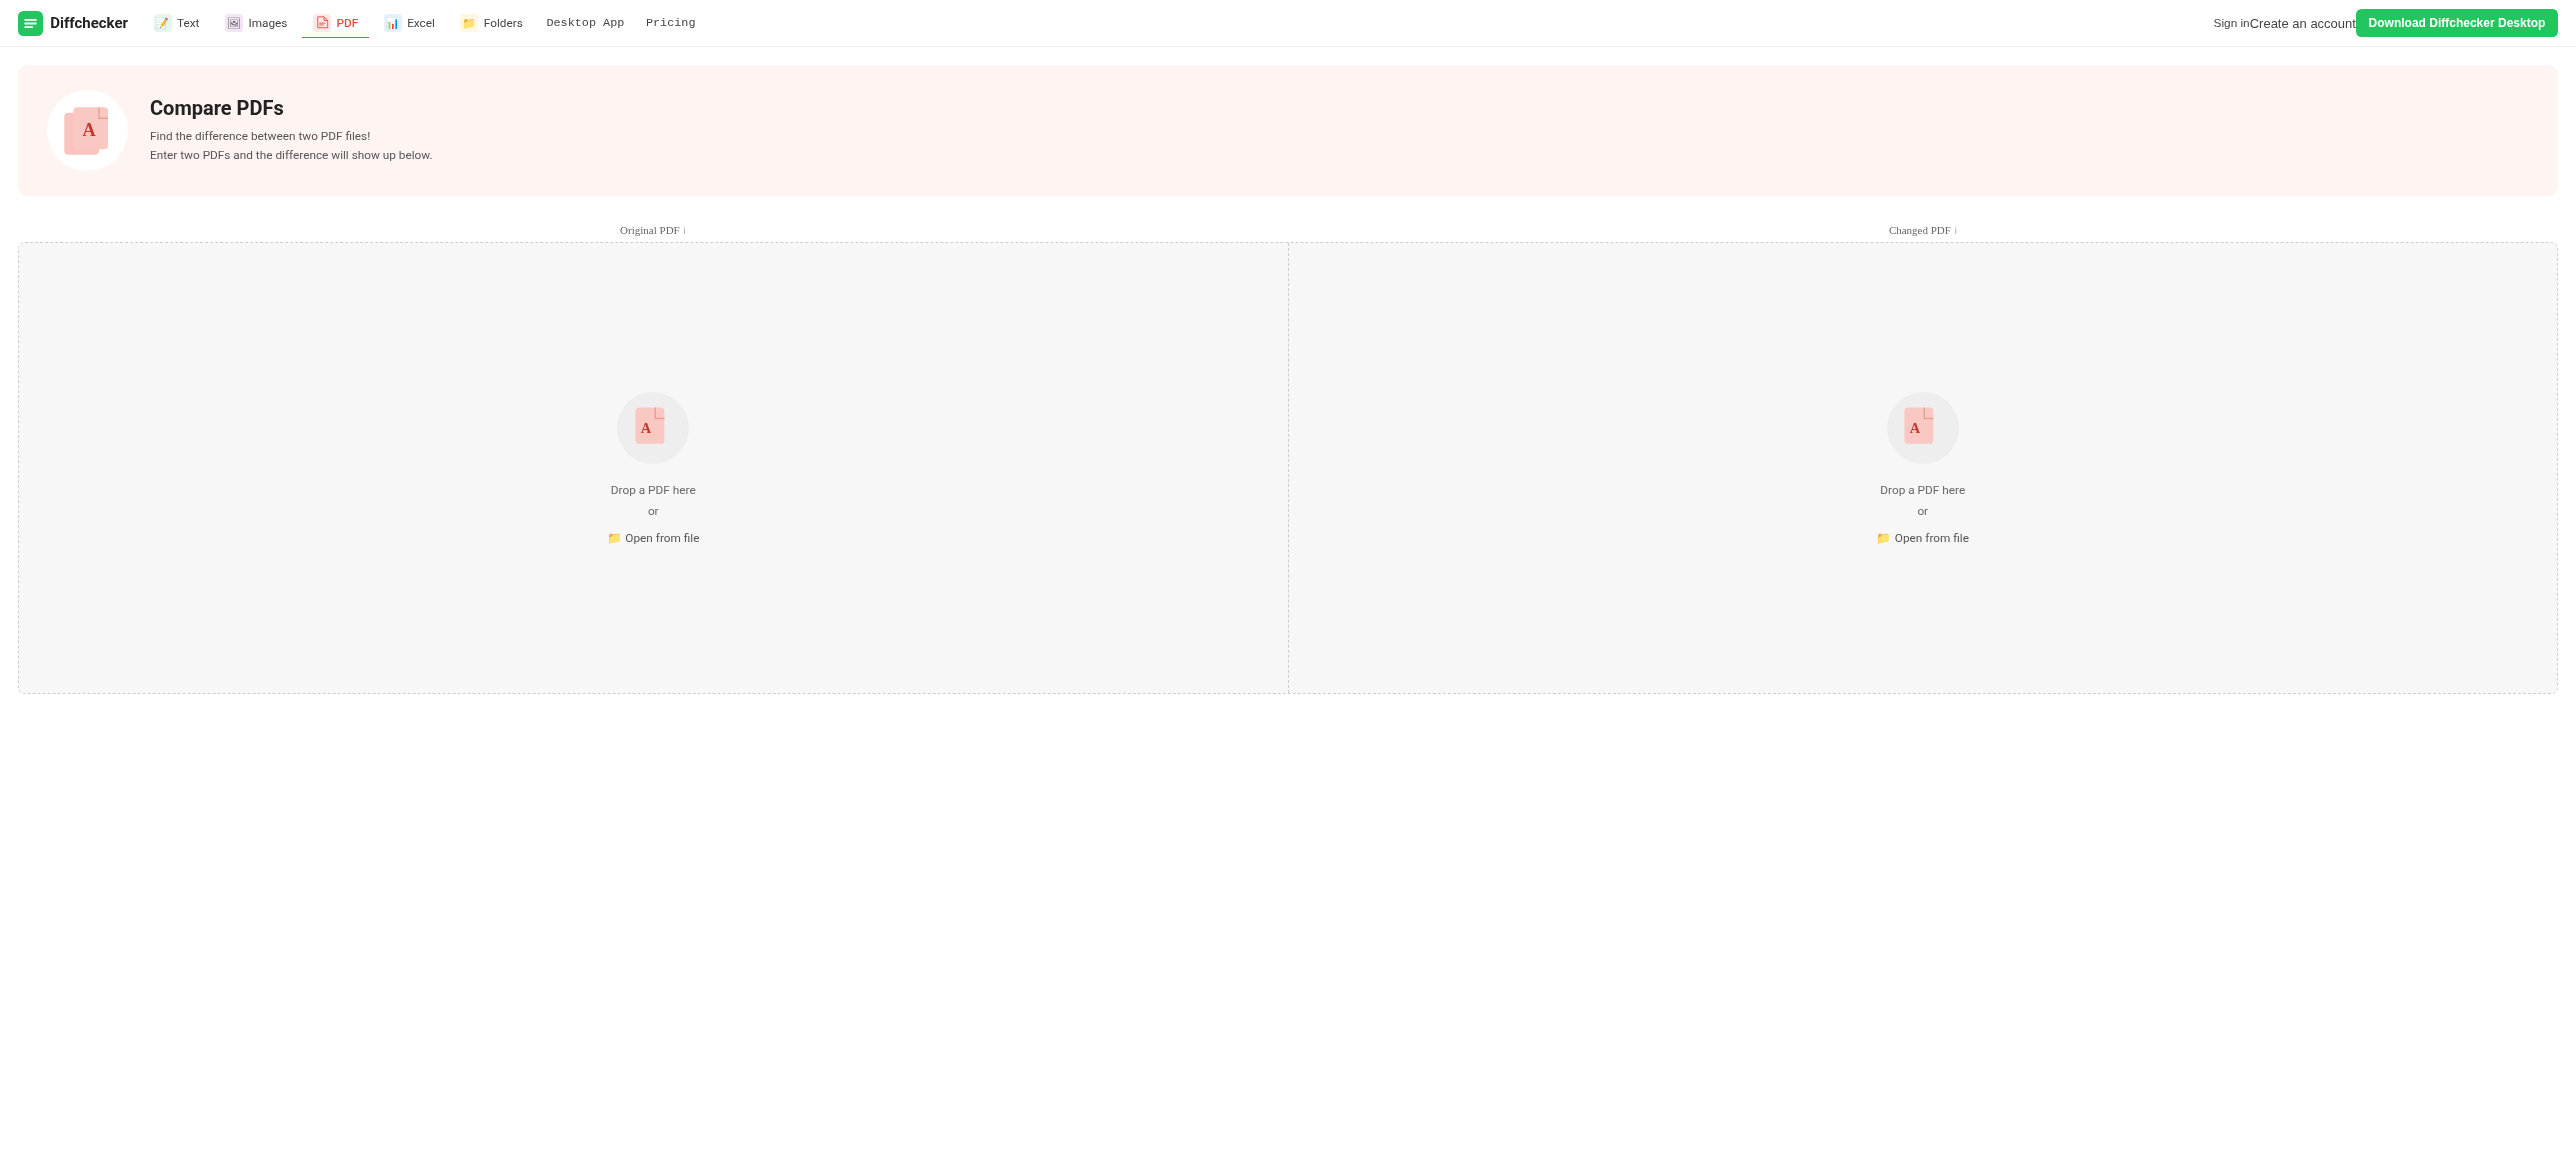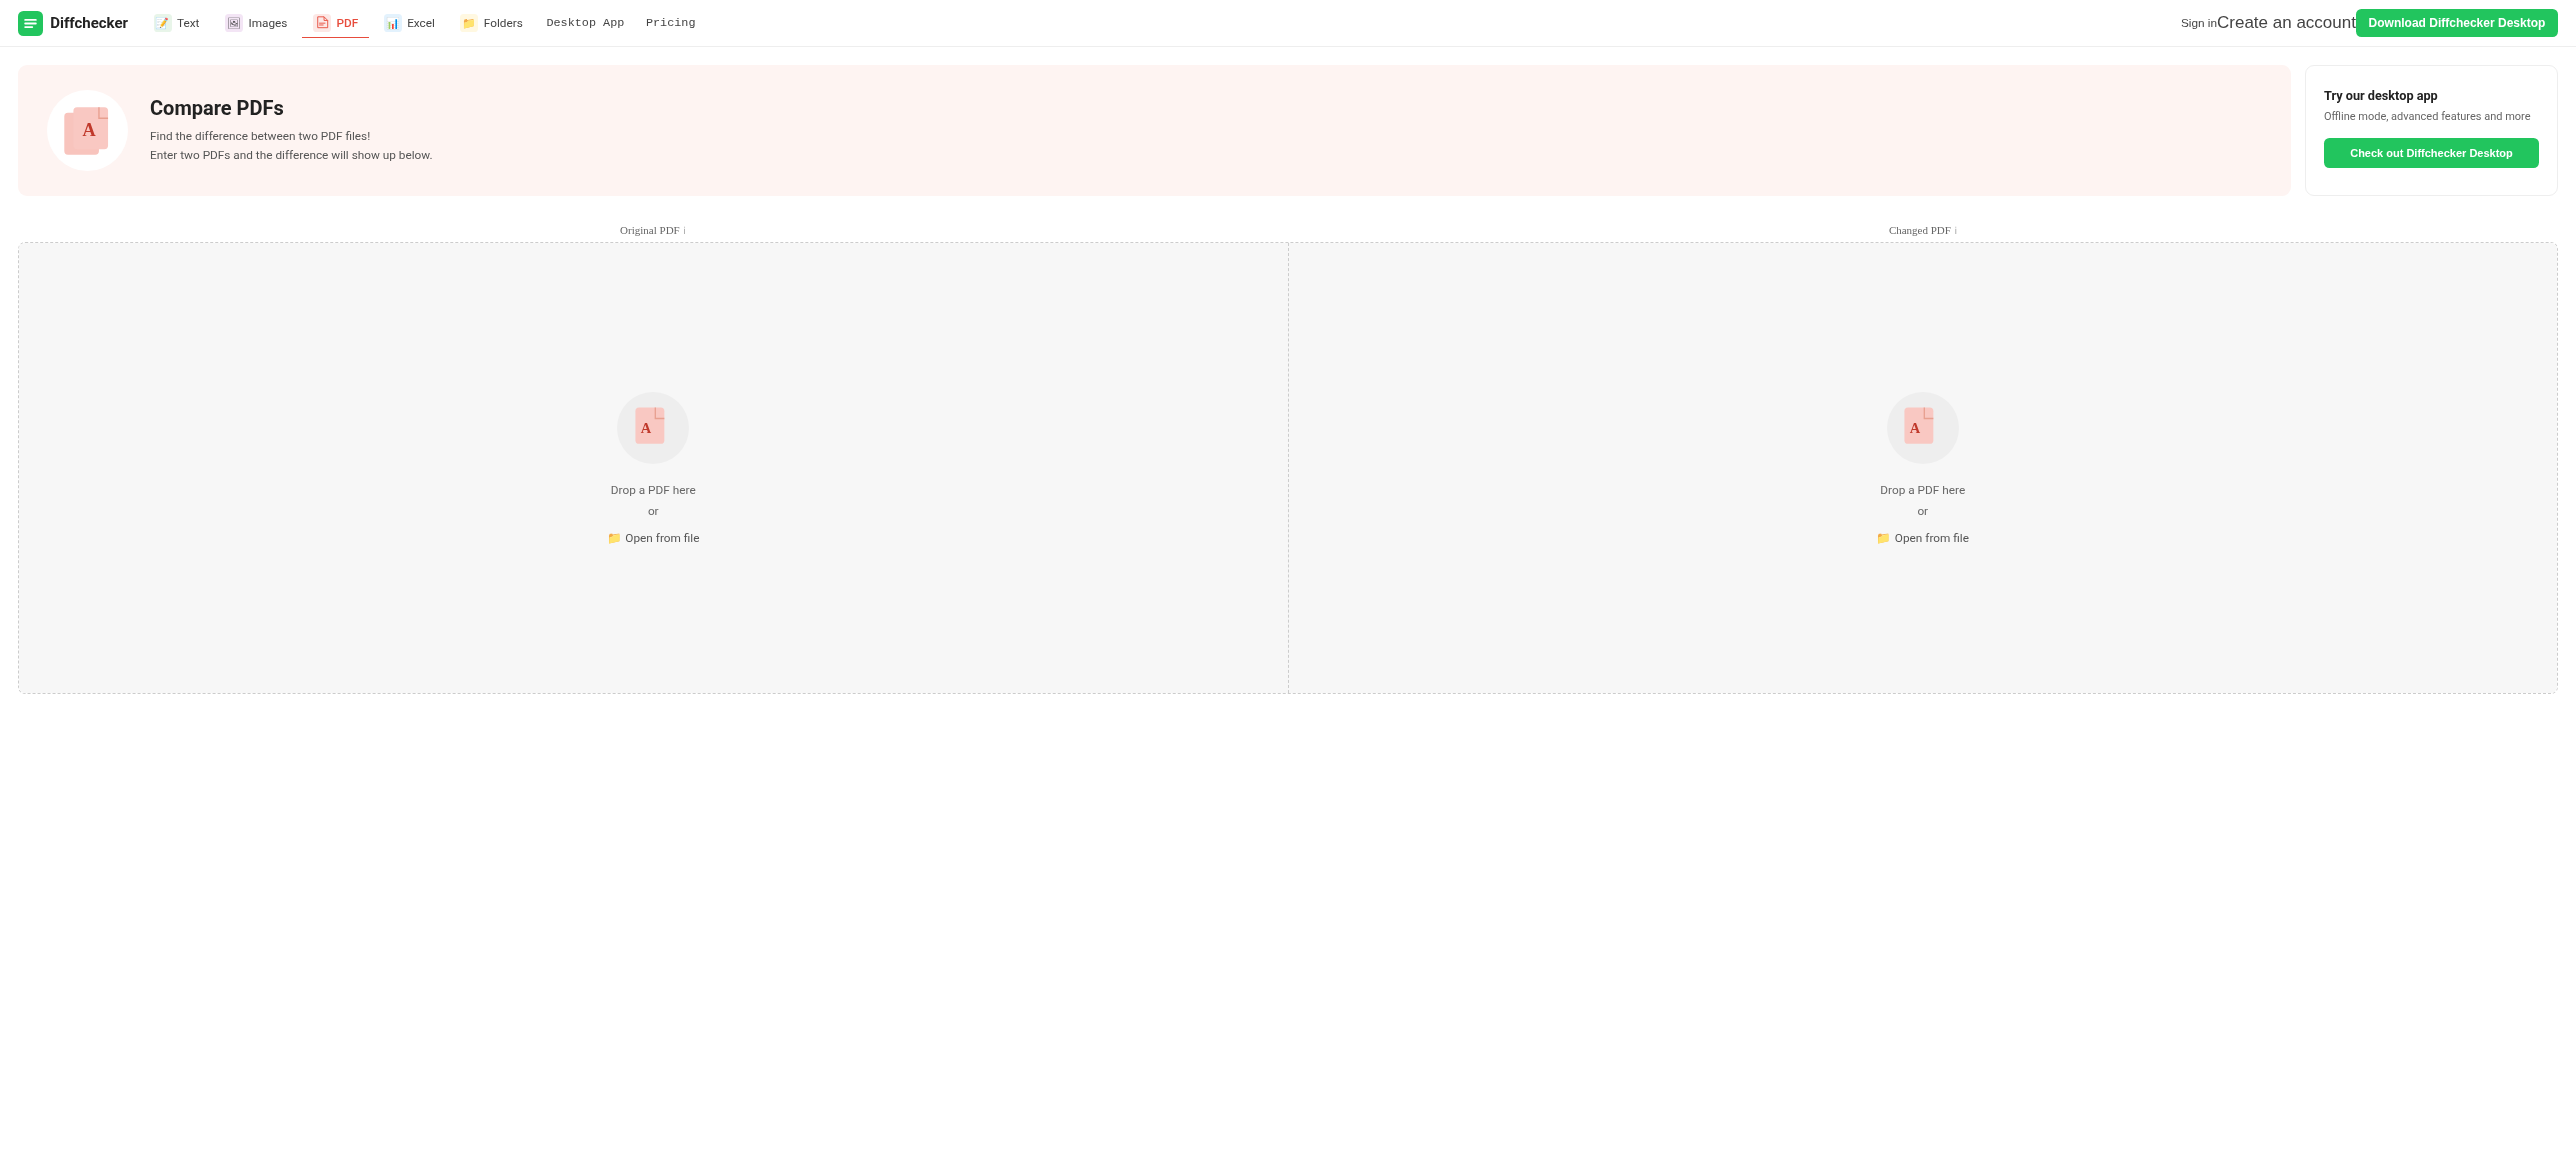--- a/index.html
+++ b/index.html
@@ -81,21 +81,21 @@
       align-items: center;
     }
     .sign-in-btn {
       font-size: 11.8px;
       color: #444;
       cursor: pointer;
       background: none;
       border: none;
     }
     .create-account-btn {
-      font-size: 17px;
+      font-size: 13px;
       color: #444;
       cursor: pointer;
       background: none;
       border: none;
     }
     .download-btn {
       background: #22c55e;
       color: #fff;
       border: none;
       border-radius: 5.4px;
@@ -316,25 +316,20 @@
         <text x="28" y="40" font-size="20" fill="#c0392b" font-family="serif" font-weight="bold">A</text>
       </svg>
     </div>
     <div class="hero-text">
       <h1>Compare PDFs</h1>
       <p>Find the difference between two PDF files!</p>
       <p>Enter two PDFs and the difference will show up below.</p>
     </div>
   </div>
 
-  <div class="desktop-promo">
-    <h3>Try our desktop app</h3>
-    <p>Offline mode, advanced features and more</p>
-    <button class="desktop-promo-btn">Check out Diffchecker Desktop</button>
-  </div>
 </div>
 
 <div class="drop-zones-wrapper">
   <div class="drop-zones-labels">
     <div class="drop-label">
       <span>Original PDF</span>
       <span class="info-icon">ℹ</span>
     </div>
     <div class="drop-label">
       <span>Changed PDF</span>

